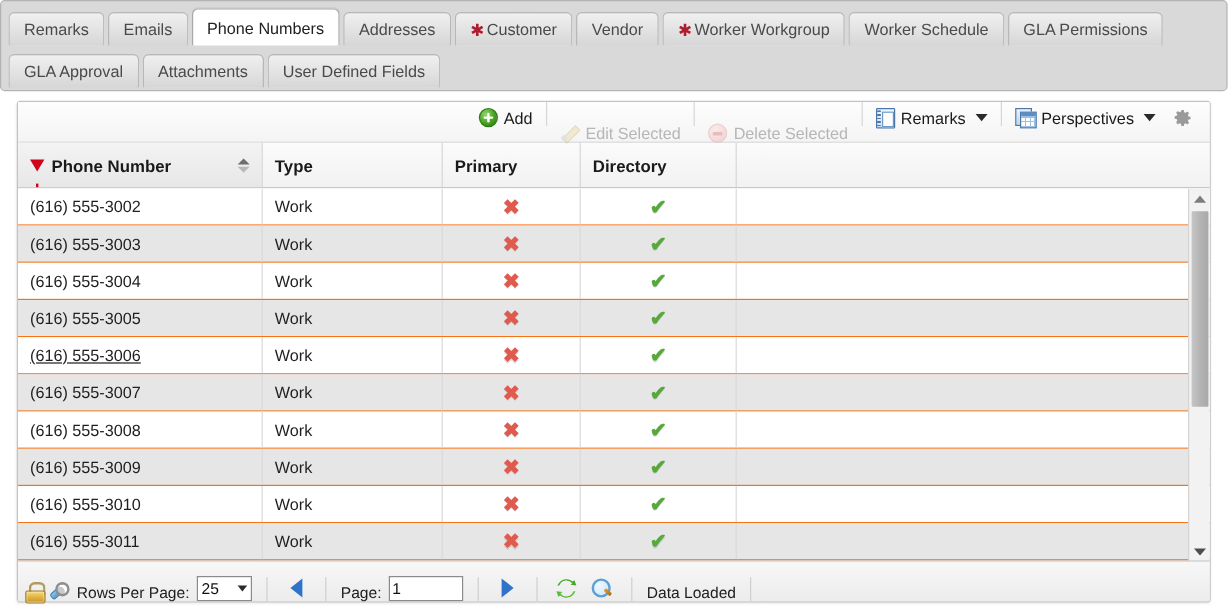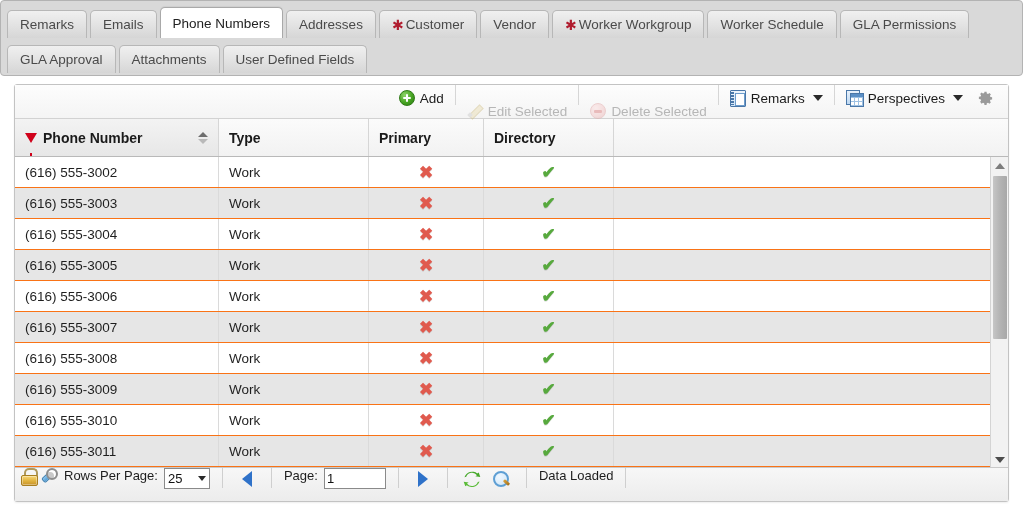--- a/index.html
+++ b/index.html
@@ -205,21 +205,21 @@
   .sb-arrow.dn i { border-top: 6px solid #4c4c4c; }
   #sb-thumb {
     position: absolute; left: 2px; top: 19px; width: 14px; height: 163px;
     background: linear-gradient(90deg,#c6c6c6 0%, #b4b4b4 50%, #a8a8a8 100%);
     border-radius: 1px; cursor: pointer;
   }
 
   
   #footer {
     position: absolute; left: 0; bottom: 0; width: 100%; height: 34px;
-    display: flex; align-items: flex-start; gap: 6px; padding: 0 6px;
+    display: flex; align-items: flex-end; gap: 6px; padding: 0 6px;
     background: linear-gradient(180deg,#f7f7f7 0%, #ececec 100%);
     border-top: 1px solid #c9c9c9;
   }
   .f-sep { width: 1px; height: 20px; background: #cfcfcf; margin: 0 6px; }
   .f-label { font-size: 13px; color: #1d1d1d; white-space: nowrap; }
   .f-select {
     display: flex; align-items: center; justify-content: space-between;
     width: 46px; height: 21px; padding: 0 3px;
     font-size: 13px; color: #111;
     background: #fff; border: 1px solid #8a8a8a; cursor: pointer;
@@ -428,21 +428,21 @@
           <div class="cell" style="width: 150px;">Work</div>
           <div class="cell ctr" style="width: 115px;">
             <span class="mark-x">✖</span>
           </div>
           <div class="cell ctr" style="width: 130px;">
             <span class="mark-v">✔</span>
           </div>
           <div class="cell filler"></div>
         </div>
         <div class="row odd">
-          <div class="cell" style="width: 204px;">(616) 555-3006</div>
+          <div class="cell" style="width: 204px; text-decoration: underline;">(616) 555-3006</div>
           <div class="cell" style="width: 150px;">Work</div>
           <div class="cell ctr" style="width: 115px;">
             <span class="mark-x">✖</span>
           </div>
           <div class="cell ctr" style="width: 130px;">
             <span class="mark-v">✔</span>
           </div>
           <div class="cell filler"></div>
         </div>
         <div class="row even">

